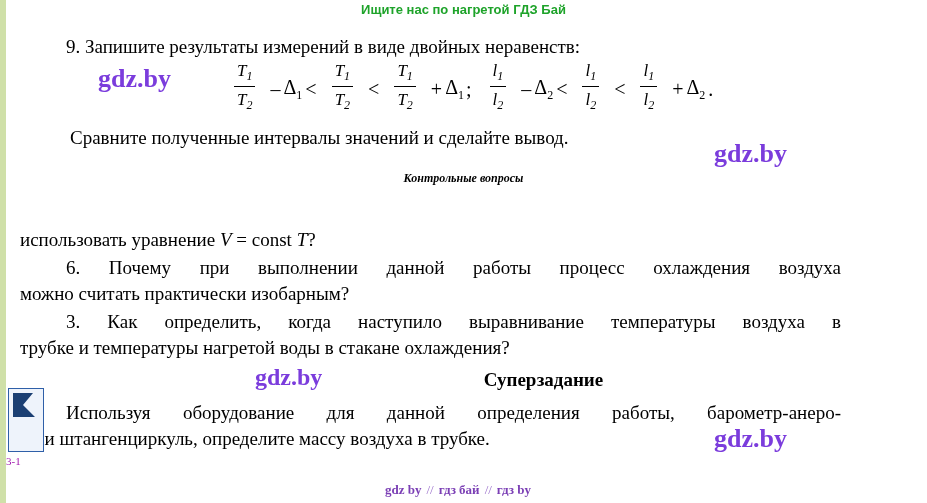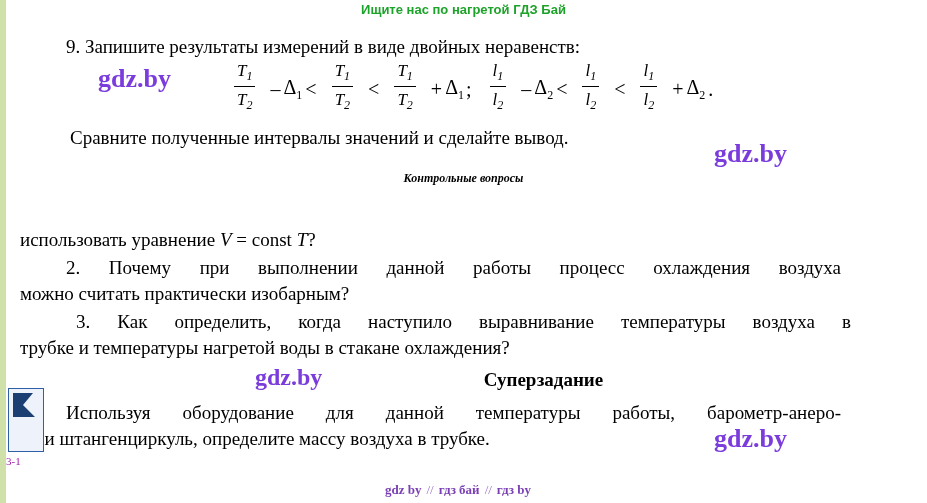--- a/index.html
+++ b/index.html
@@ -219,29 +219,29 @@
 
   <div class="line center bold-italic" style="left:0px; top:165px; width:927px; font-size:12px;">Контрольные вопросы</div>
 
   <div class="line" style="left:20px; top:227px; width:820px;">
     <span>использовать уравнение</span>
     <span class="italic">V</span>
     <span>= const</span>
     <span class="italic">T</span><span>?</span>
   </div>
 
-  <div class="line justify" style="left:66px; top:255px; width:775px;">2. Почему при выполнении данной работы процесс охлаждения воздуха</div>
+  <div class="line justify" style="left:66px; top:255px; width:775px;">6. Почему при выполнении данной работы процесс охлаждения воздуха</div>
   <div class="line" style="left:20px; top:281px; width:820px;">можно считать практически изобарным?</div>
 
-  <div class="line justify" style="left:66px; top:309px; width:775px;margin-left:10px;">3. Как определить, когда наступило выравнивание температуры воздуха в</div>
+  <div class="line justify" style="left:66px; top:309px; width:775px;">3. Как определить, когда наступило выравнивание температуры воздуха в</div>
   <div class="line" style="left:20px; top:335px; width:820px;">трубке и температуры нагретой воды в стакане охлаждения?</div>
 
   <div class="line bold" style="left:0px; top:367px; width:927px; text-align:center; padding-left:80px; font-size:19px;">Суперзадание</div>
 
-  <div class="line justify" style="left:66px; top:400px; width:775px;">Используя оборудование для данной температуры работы, барометр-анеро-</div>
+  <div class="line justify" style="left:66px; top:400px; width:775px;">Используя оборудование для данной определения работы, барометр-анеро-</div>
   <div class="line" style="left:20px; top:426px; width:820px;">ид и штангенциркуль, определите массу воздуха в трубке.</div>
 
 </div>
 
 <div class="wm wm-1">gdz.by</div>
 <div class="wm wm-2">gdz.by</div>
 <div class="wm wm-3">gdz.by</div>
 <div class="wm wm-4">gdz.by</div>
 
 <div class="corner-icon">

